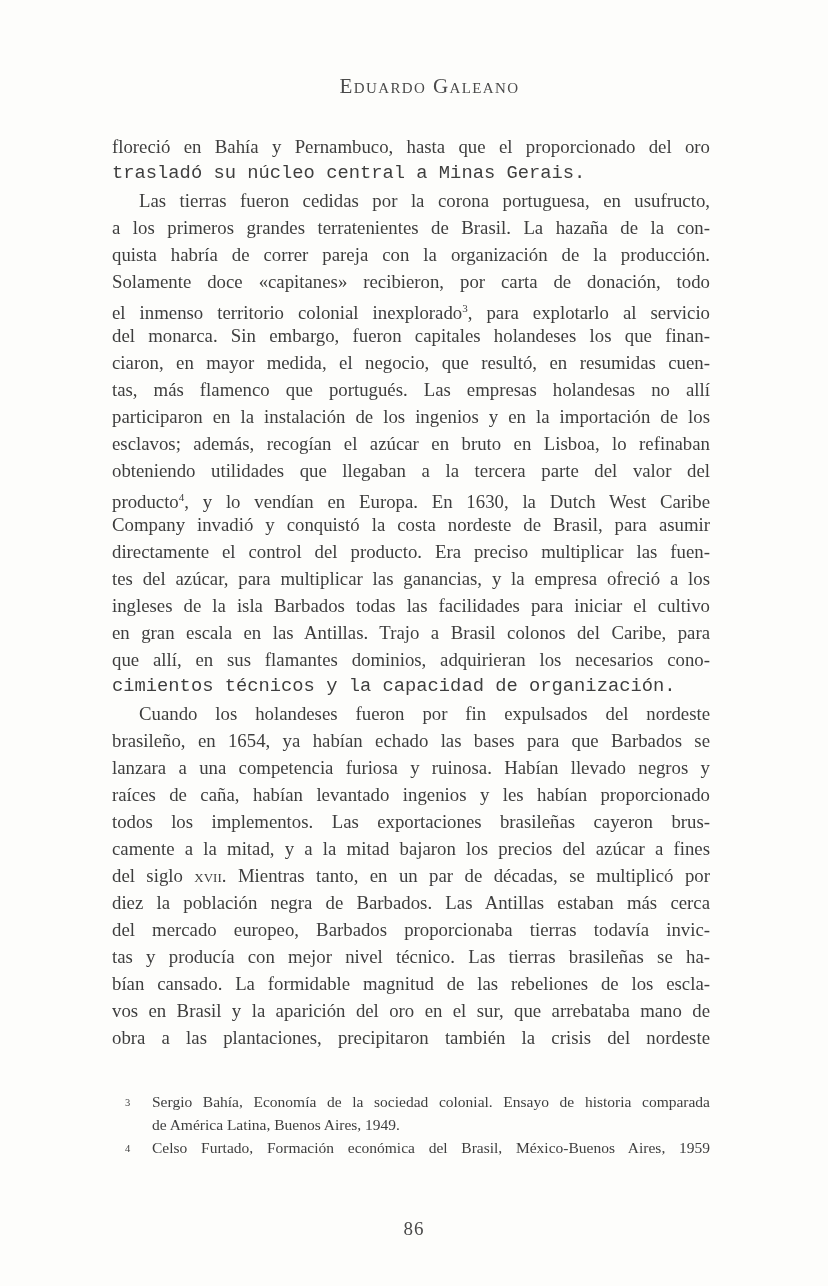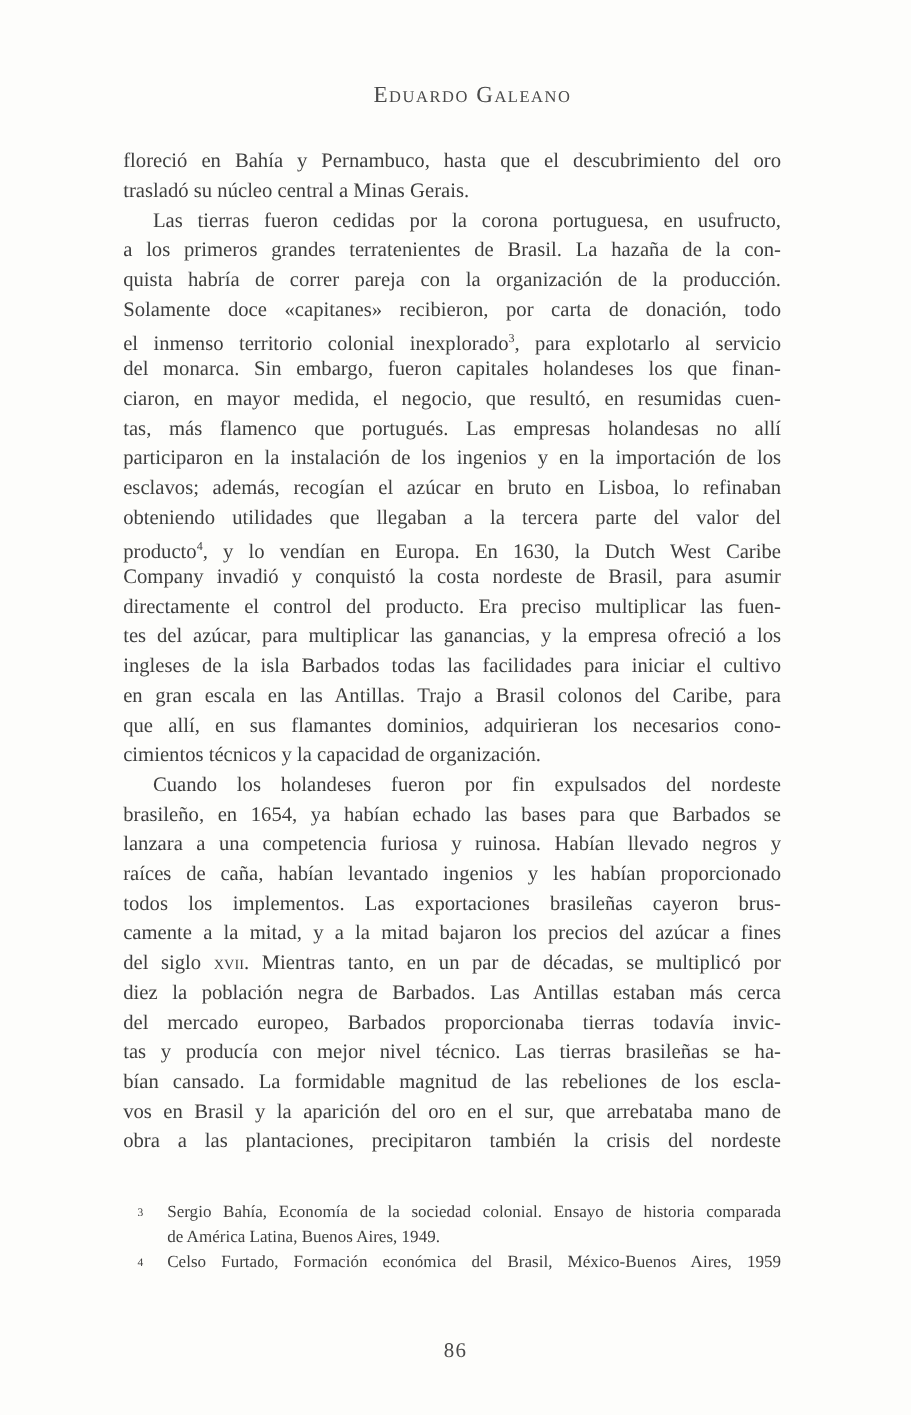--- a/index.html
+++ b/index.html
@@ -38,21 +38,21 @@
     font-size: 18.8px;
     line-height: 27px;
   }
   .line {
     height: 27px;
     text-align: justify;
     text-align-last: justify;
     text-justify: inter-word;
     white-space: nowrap;
   }
-  .line.end { text-align-last: left; }
+  .line.end { text-align-last: left; font-family: Liberation Mono, monospace; }
   .line.indent { padding-left: 27px; }
   .sup {
     font-size: 11px;
     vertical-align: 7px;
   }
   .sc { font-variant: small-caps; }
   .it { }
   .footnotes {
     position: absolute;
     left: 112px;
@@ -91,21 +91,21 @@
     margin-top: 19px;
   }
 </style>
 </head>
 <body>
 
 <div class="page">
   <div class="running-header">Eduardo Galeano</div>
 
   <div class="body-text" id="body-text">
-      <div class="line"><span>floreció en Bahía y Pernambuco, hasta que el descubrimiento del oro</span></div>
+      <div class="line"><span>floreció en Bahía y Pernambuco, hasta que el proporcionado del oro</span></div>
       <div class="line end"><span>trasladó su núcleo central a Minas Gerais.</span></div>
       <div class="line indent"><span>Las tierras fueron cedidas por la corona portuguesa, en usufructo,</span></div>
       <div class="line"><span>a los primeros grandes terratenientes de Brasil. La hazaña de la con-</span></div>
       <div class="line"><span>quista habría de correr pareja con la organización de la producción.</span></div>
       <div class="line"><span>Solamente doce «capitanes» recibieron, por carta de donación, todo</span></div>
       <div class="line"><span>el inmenso territorio colonial inexplorado</span><span class="sup">3</span><span>, para explotarlo al servicio</span></div>
       <div class="line"><span>del monarca. Sin embargo, fueron capitales holandeses los que finan-</span></div>
       <div class="line"><span>ciaron, en mayor medida, el negocio, que resultó, en resumidas cuen-</span></div>
       <div class="line"><span>tas, más flamenco que portugués. Las empresas holandesas no allí</span></div>
       <div class="line"><span>participaron en la instalación de los ingenios y en la importación de los</span></div>

